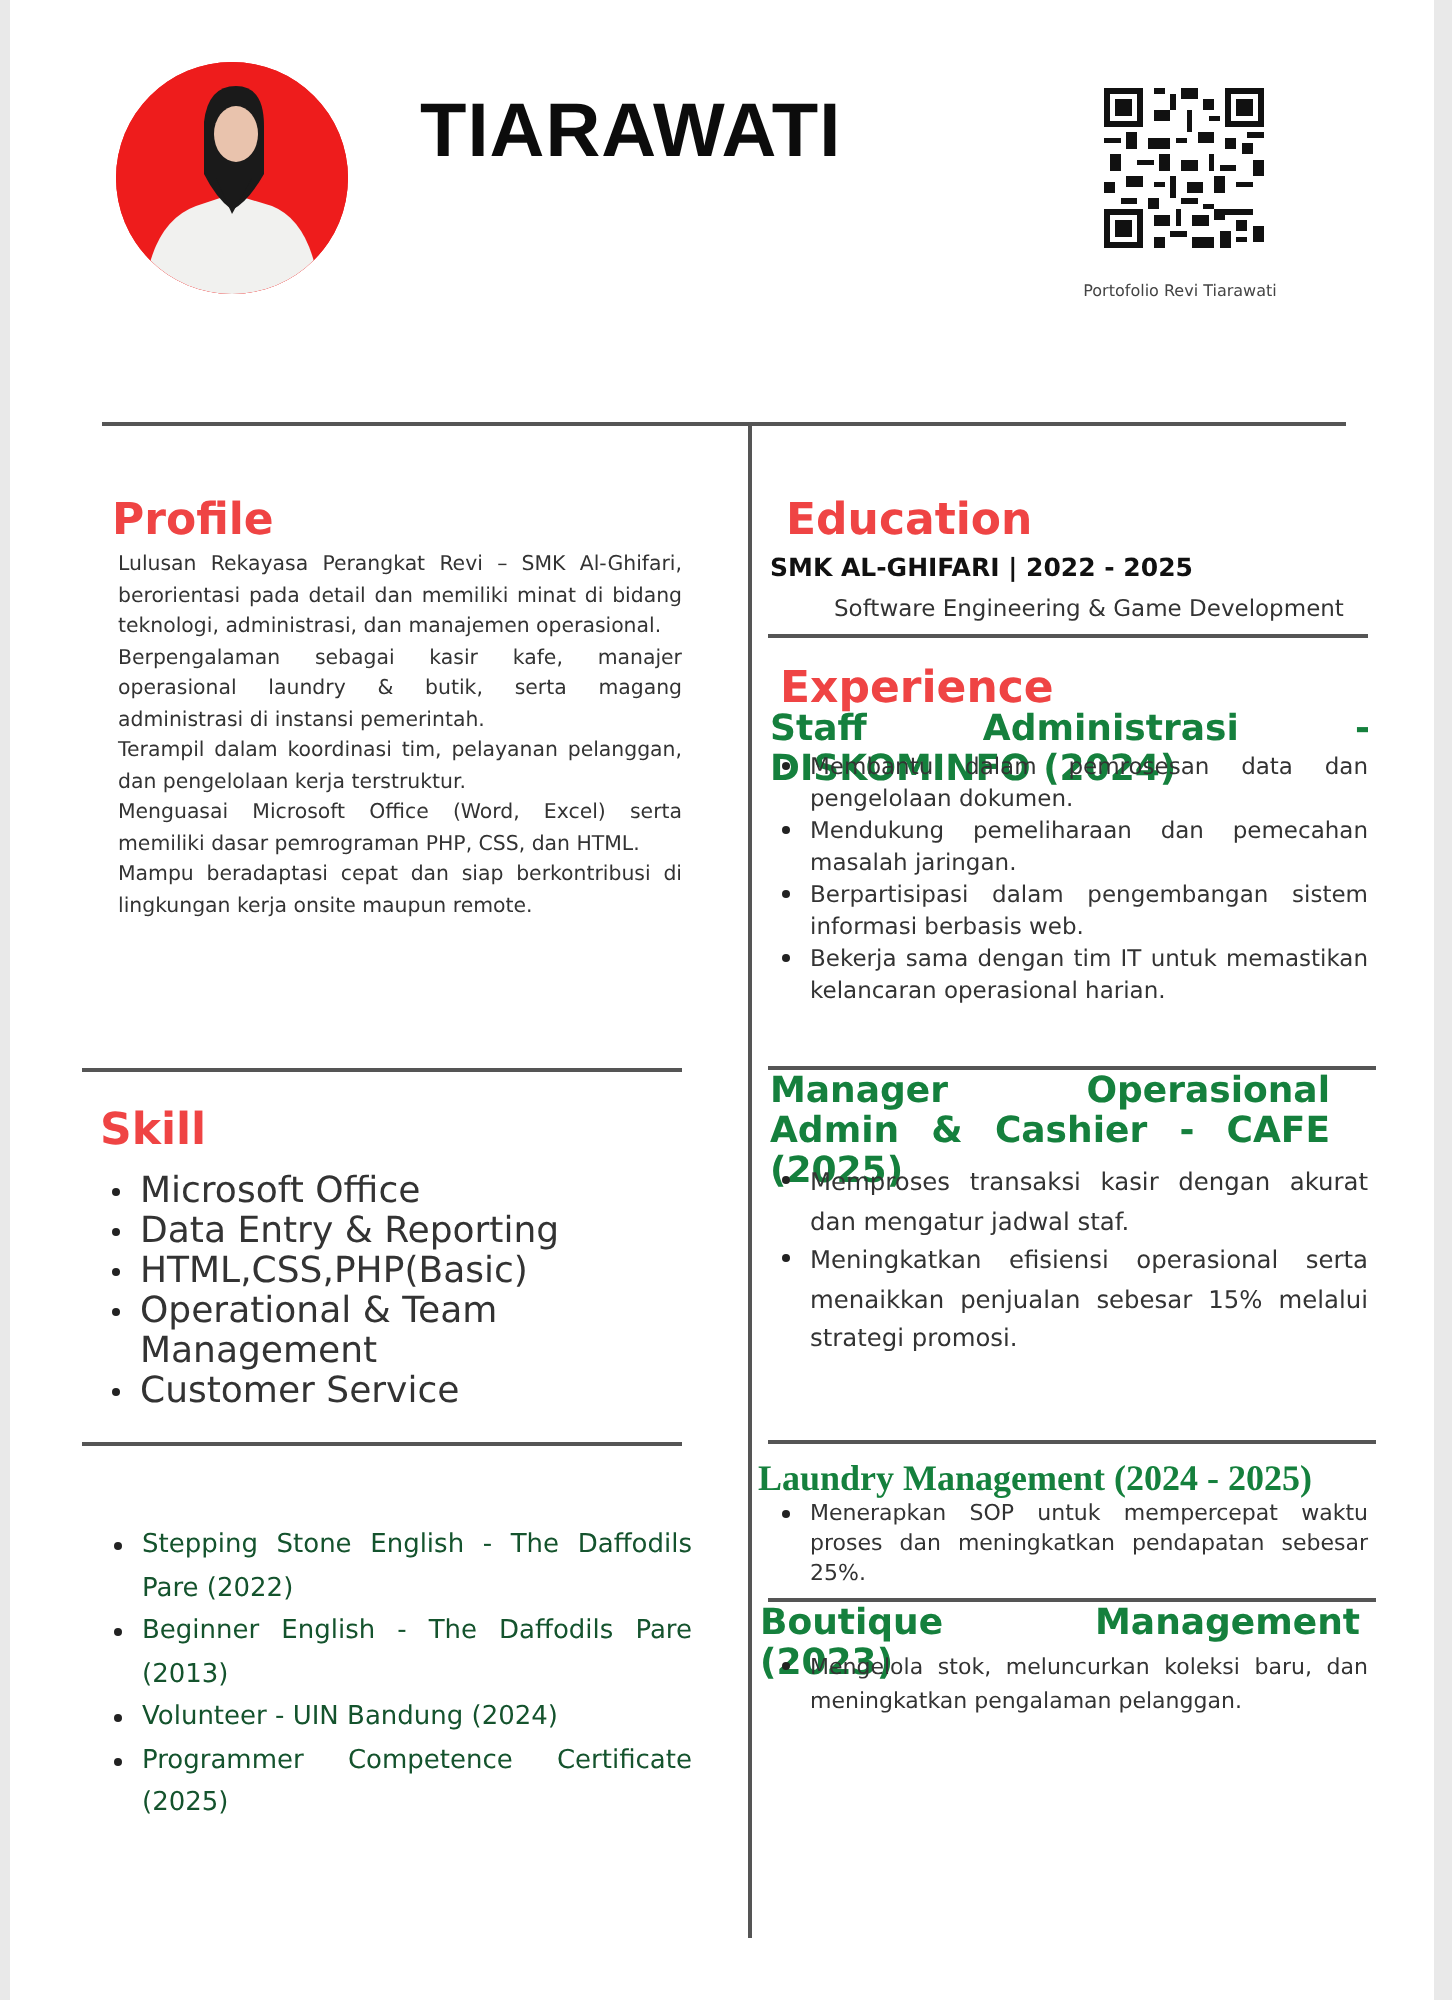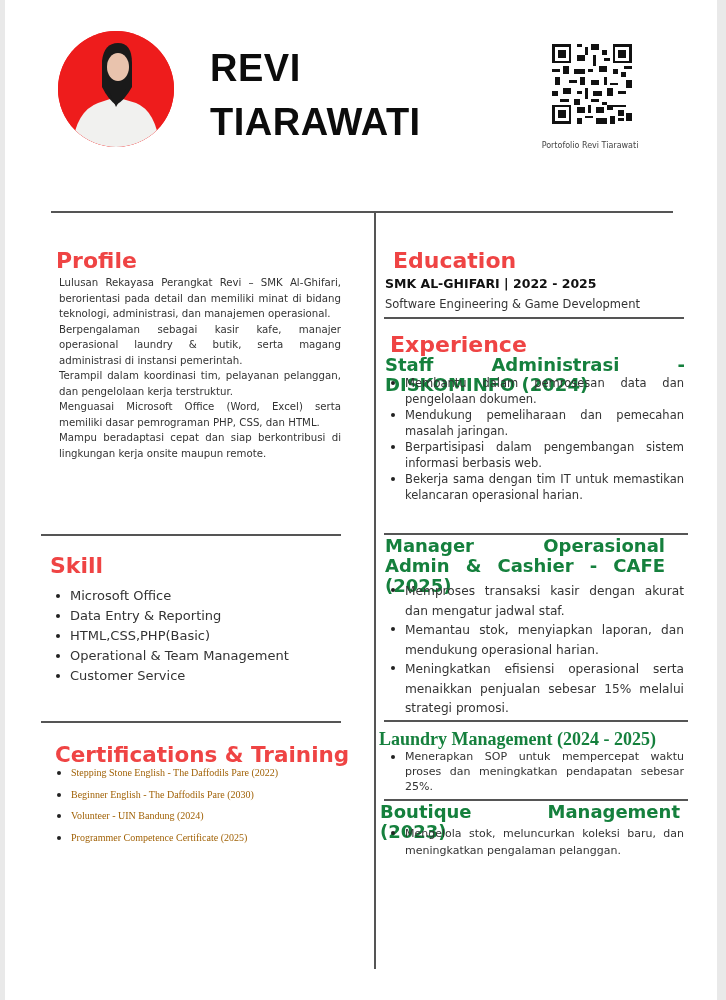--- a/index.html
+++ b/index.html
@@ -37,51 +37,50 @@
     position: absolute; font-size: 10.2px; line-height: 15.5px; color: #333;
     text-align: justify; margin: 0;
   }
   .para p { margin: 0; }
   ul.list { position: absolute; margin: 0; padding: 0; list-style: none; }
   ul.list li { position: relative; padding-left: 19px; }
   ul.list li::before {
     content: ""; position: absolute; left: 5px; width: 4px; height: 4px;
     border-radius: 50%; background: #222;
   }
-  .skills li { font-size: 13px; line-height: 20px; color: #333; }
+  .skills li { font-size: 18px; line-height: 20px; color: #333; }
   .skills li::before { top: 8px; }
-  .certs li { font-size: 10px; line-height: 21.5px; color: #a16207; text-align: justify; font-family: Liberation Serif, serif; }
+  .certs li { font-size: 13px; line-height: 21.5px; color: #14532d; text-align: justify; }
   .certs li::before { top: 9px; }
   .exp li { font-size: 11.5px; line-height: 16px; color: #333; text-align: justify; }
   .exp li::before { top: 6px; }
   .exp.small li { font-size: 11px; line-height: 15px; }
   .job-title {
     position: absolute; font-weight: 700; color: #15803d; font-size: 18px; line-height: 20px;
     margin: 0; text-align: justify;
   }
   .edu-school { position: absolute; font-weight: 700; color: #111; font-size: 12.5px; }
-  .edu-major { position: absolute; font-size: 11.5px; color: #333; }
+  .edu-major { position: absolute; font-size: 11.5px; color: #333; margin-left: 32px; }
 </style>
 </head>
 <body>
 
 <div class="page">
 
   <div class="photo">
     <svg width="116" height="116" viewBox="0 0 116 116">
       <rect width="116" height="116" fill="#ee1c1c"></rect>
       <path d="M14 116 Q18 80 40 72 L58 66 L78 72 Q98 80 102 116 Z" fill="#f1f1ef"></path>
       <path d="M44 30 Q46 12 60 12 Q74 12 74 32 L74 56 Q66 70 58 74 Q50 68 44 56 Z" fill="#1a1a1a"></path>
       <ellipse cx="60" cy="36" rx="11" ry="14" fill="#e9c3ad"></ellipse>
       <path d="M50 58 L58 76 L68 58" fill="#1a1a1a"></path>
     </svg>
   </div>
 
   <div class="name">
-    <div>REVI</div>
     <div style="margin-top:-2px">TIARAWATI</div>
   </div>
 
   <svg class="qr" viewBox="0 0 29 29" shape-rendering="crispEdges">
     <rect width="29" height="29" fill="#fff"></rect>
     <g fill="#111">
       <rect x="0" y="0" width="7" height="7"></rect>
         <rect x="1" y="1" width="5" height="5" fill="#fff"></rect>
         <rect x="2" y="2" width="3" height="3"></rect>
       <rect x="22" y="0" width="7" height="7"></rect>
@@ -155,24 +154,23 @@
   <h2 class="h2" style="left:39px; top:547px;">Skill</h2>
   <ul class="list skills" style="left:46px; top:586px; width:290px;">
     <li>Microsoft Office</li>
     <li>Data Entry &amp; Reporting</li>
     <li>HTML,CSS,PHP(Basic)</li>
     <li>Operational &amp; Team Management</li>
     <li>Customer Service</li>
   </ul>
   <div class="hline" style="left:36px; top:721px; width:300px;"></div>
 
-  <h2 class="h2" style="left:44px; top:736px; font-size:21.5px;">Certifications &amp; Training</h2>
   <ul class="list certs" style="left:47px; top:762px; width:294px;">
     <li>Stepping Stone English - The Daffodils Pare (2022)</li>
-    <li>Beginner English - The Daffodils Pare (2030)</li>
+    <li>Beginner English - The Daffodils Pare (2013)</li>
     <li>Volunteer - UIN Bandung (2024)</li>
     <li>Programmer Competence Certificate (2025)</li>
   </ul>
 
   <h2 class="h2" style="left:382px; top:242px;">Education</h2>
   <div class="edu-school" style="left:380px; top:276px;">SMK AL-GHIFARI | 2022 - 2025</div>
   <div class="edu-major" style="left:380px; top:297px;">Software Engineering &amp; Game Development</div>
   <div class="hline" style="left:379px; top:317px; width:300px;"></div>
 
   <h2 class="h2" style="left:379px; top:326px;">Experience</h2>
@@ -182,21 +180,20 @@
     <li>Membantu dalam pemrosesan data dan pengelolaan dokumen.</li>
     <li>Mendukung pemeliharaan dan pemecahan masalah jaringan.</li>
     <li>Berpartisipasi dalam pengembangan sistem informasi berbasis web.</li>
     <li>Bekerja sama dengan tim IT untuk memastikan kelancaran operasional harian.</li>
   </ul>
   <div class="hline" style="left:379px; top:533px; width:304px;"></div>
 
   <div class="job-title" style="left:380px; top:536px; width:280px; text-align-last:left;">Manager Operasional Admin &amp; Cashier - CAFE (2025)</div>
   <ul class="list exp" style="left:381px; top:582px; width:298px;">
     <li style="font-size:12.2px; line-height:19.5px;">Memproses transaksi kasir dengan akurat dan mengatur jadwal staf.</li>
-    <li style="font-size:12.2px; line-height:19.5px;">Memantau stok, menyiapkan laporan, dan mendukung operasional harian.</li>
     <li style="font-size:12.2px; line-height:19.5px;">Meningkatkan efisiensi operasional serta menaikkan penjualan sebesar 15% melalui strategi promosi.</li>
   </ul>
   <div class="hline" style="left:379px; top:720px; width:304px;"></div>
 
   <div class="job-title" style="left:374px; top:729px; width:300px;font-family:Liberation Serif, serif;">Laundry Management (2024 - 2025)</div>
   <ul class="list exp small" style="left:381px; top:749px; width:298px;">
     <li>Menerapkan SOP untuk mempercepat waktu proses dan meningkatkan pendapatan sebesar 25%.</li>
   </ul>
   <div class="hline" style="left:379px; top:799px; width:304px;"></div>
 

